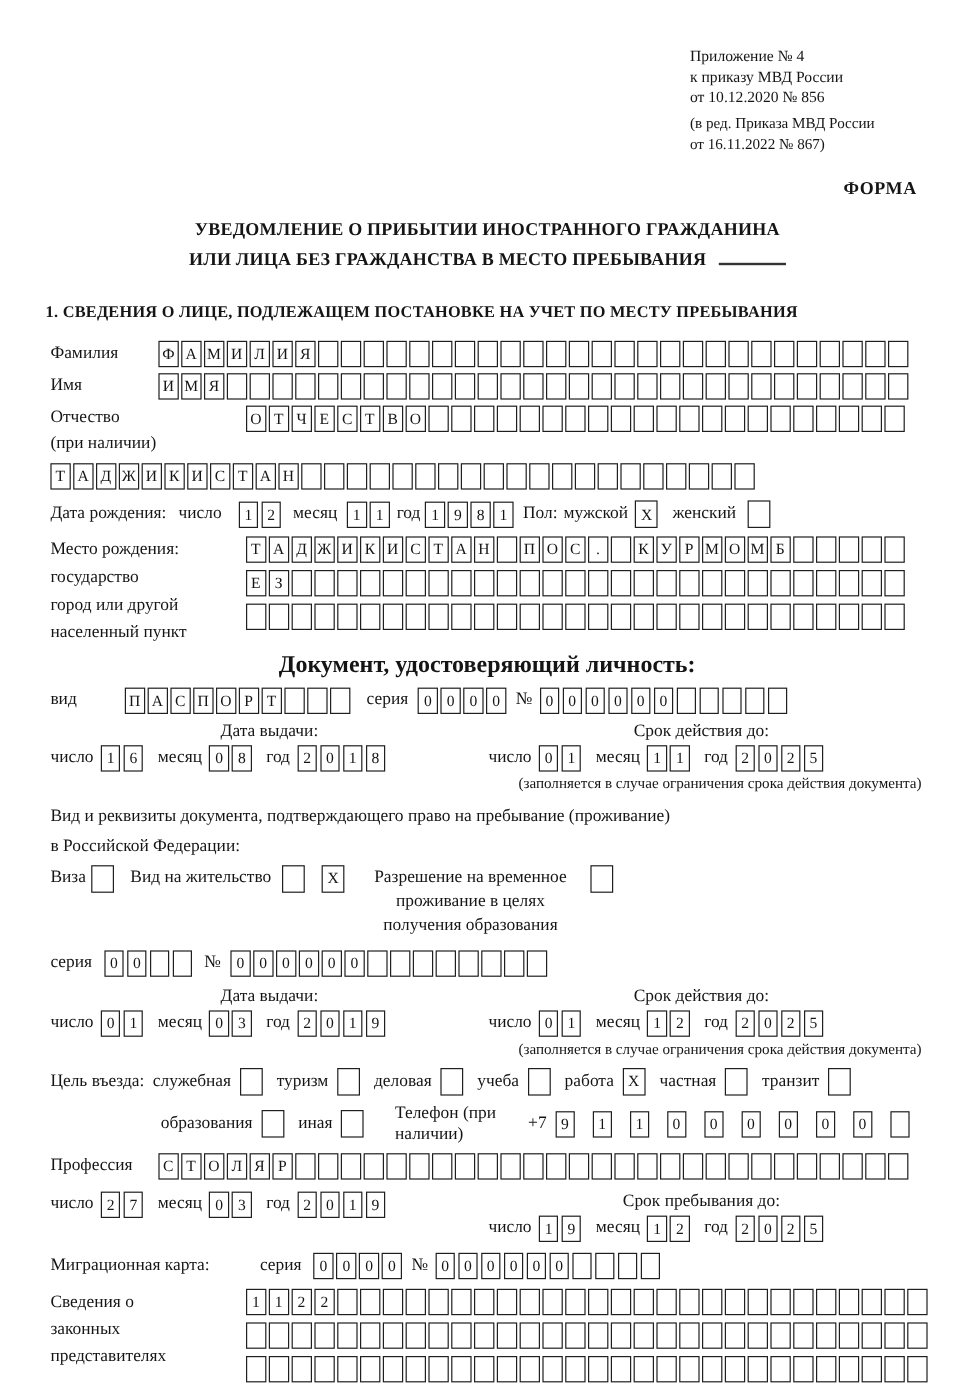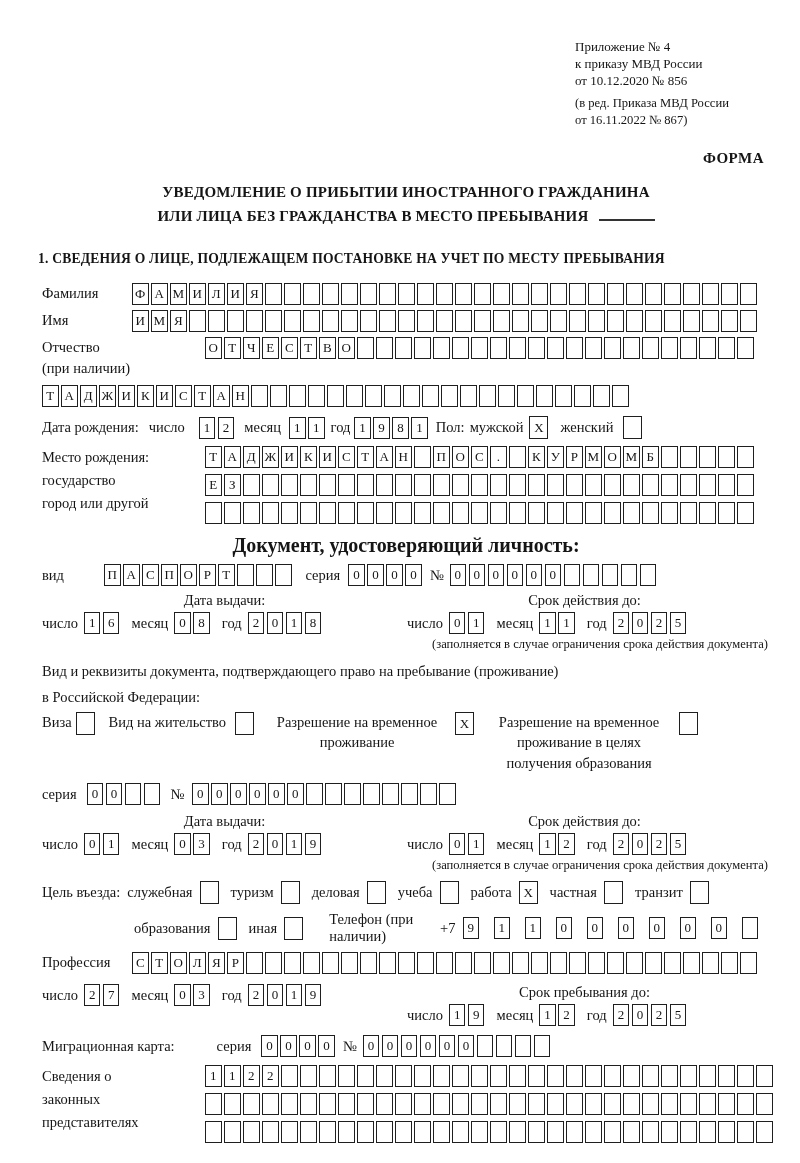--- a/index.html
+++ b/index.html
@@ -270,20 +270,21 @@
     <span class="cell checkbox" style="margin-right:12px;">X</span>
     <span style="margin-right:10px;">женский</span>
     <span class="cell checkbox"></span>
   </div>
 
   <div class="twocol">
     <div class="leftcol">
       <div>Место рождения:</div>
       <div>государство</div>
       <div>город или другой</div>
+      <div>населенный пункт</div>
     </div>
     <div class="rowstack">
       <div class="cellrow">
           <span class="cell">Т</span>
           <span class="cell">А</span>
           <span class="cell">Д</span>
           <span class="cell">Ж</span>
           <span class="cell">И</span>
           <span class="cell">К</span>
           <span class="cell">И</span>
@@ -468,21 +469,20 @@
   <div class="opts">
     <div class="opt">
       <span class="olabel" style="margin-right:4px;">Виза</span>
       <span class="cell checkbox"></span>
     </div>
     <div class="opt">
       <span class="olabel">Вид на жительство</span>
       <span class="cell checkbox"></span>
     </div>
     <div class="opt">
-      <span class="olabel center maxw175">Разрешение на временное проживание</span>
       <span class="cell checkbox">X</span>
     </div>
     <div class="opt" style="margin-right:0;">
       <span class="olabel center maxw185">Разрешение на временное проживание в целях получения образования</span>
       <span class="cell checkbox"></span>
     </div>
   </div>
 
   <div class="inline-row" style="margin-bottom:8px;">
     <span style="margin-right:10px;">серия</span>

